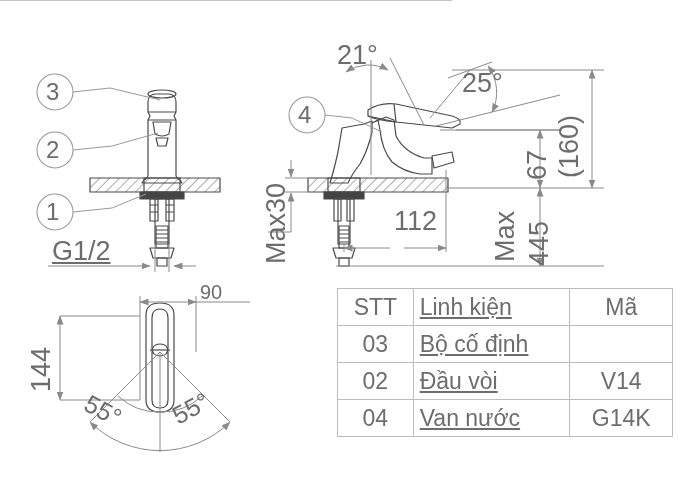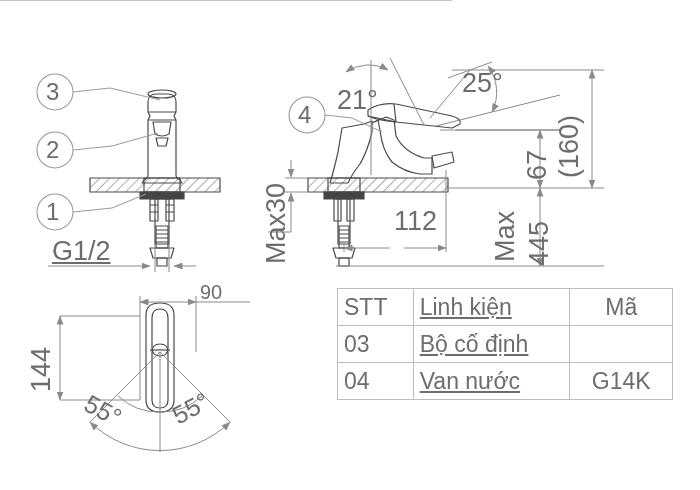--- a/index.html
+++ b/index.html
@@ -7,21 +7,21 @@
        font-family:"Liberation Sans","DejaVu Sans",sans-serif;color:#6d6d6d;}
   .stage{position:absolute;left:0;top:0;width:700px;height:490px;}
   svg{position:absolute;left:0;top:0;width:700px;height:490px;}
   .lbl{position:absolute;white-space:nowrap;color:#6d6d6d;line-height:1;}
   .rot90{transform-origin:left top;transform:rotate(-90deg);}
   
   .ptable{position:absolute;left:337px;top:288px;width:336px;
           border-collapse:collapse;}
   .ptable td{border:1px solid #bdbdbd;height:36px;padding:0 6px;
              color:#6d6d6d;font-size:23px;line-height:1;}
-  .c-stt{width:68px;text-align:left;}
+  .c-stt{width:68px;text-align:center;}
   .c-name{width:168px;text-align:left;padding-left:12px;text-decoration:underline;}
   .c-code{width:98px;text-align:center;}
 </style>
 </head>
 <body>
 
 <div class="stage">
 
 <svg viewBox="0 0 700 490">
   <defs>
@@ -180,21 +180,21 @@
   </g>
 </svg>
 
 <div class="lbl" style="left:46px;top:80px;font-size:24px;">3</div>
 <div class="lbl" style="left:46px;top:138px;font-size:24px;">2</div>
 <div class="lbl" style="left:46px;top:200px;font-size:24px;">1</div>
 <div class="lbl" style="left:298px;top:103px;font-size:24px;">4</div>
 
 <div class="lbl" style="left:52px;top:238px;font-size:27px;text-decoration:underline;">G1/2</div>
 
-<div class="lbl" style="left:337px;top:42px;font-size:27px;margin-top:45px;">21°</div>
+<div class="lbl" style="left:337px;top:42px;font-size:27px;">21°</div>
 <div class="lbl" style="left:462px;top:26px;font-size:27px;margin-top:44px;">25°</div>
 
 <div class="lbl rot90" style="left:263px;top:264px;font-size:27px;">Max30</div>
 
 <div class="lbl" style="left:394px;top:208px;font-size:27px;">112</div>
 
 <div class="lbl rot90" style="left:556px;top:178px;font-size:27px;">(160)</div>
 <div class="lbl rot90" style="left:524px;top:180px;font-size:27px;">67</div>
 <div class="lbl rot90" style="left:492px;top:262px;font-size:27px;">Max</div>
 <div class="lbl rot90" style="left:526px;top:266px;font-size:27px;">445</div>
@@ -210,20 +210,25 @@
       <td class="c-stt">STT</td>
       <td class="c-name">Linh kiện</td>
       <td class="c-code">Mã</td>
     </tr>
     <tr>
       <td class="c-stt">03</td>
       <td class="c-name">Bộ cố định</td>
       <td class="c-code"></td>
     </tr>
     <tr>
+      <td class="c-stt">02</td>
+      <td class="c-name">Đầu vòi</td>
+      <td class="c-code">V14</td>
+    </tr>
+    <tr>
       <td class="c-stt">04</td>
       <td class="c-name">Van nước</td>
       <td class="c-code">G14K</td>
     </tr>
   </tbody>
 </table>
 
 </div>
 
 </body></html>

